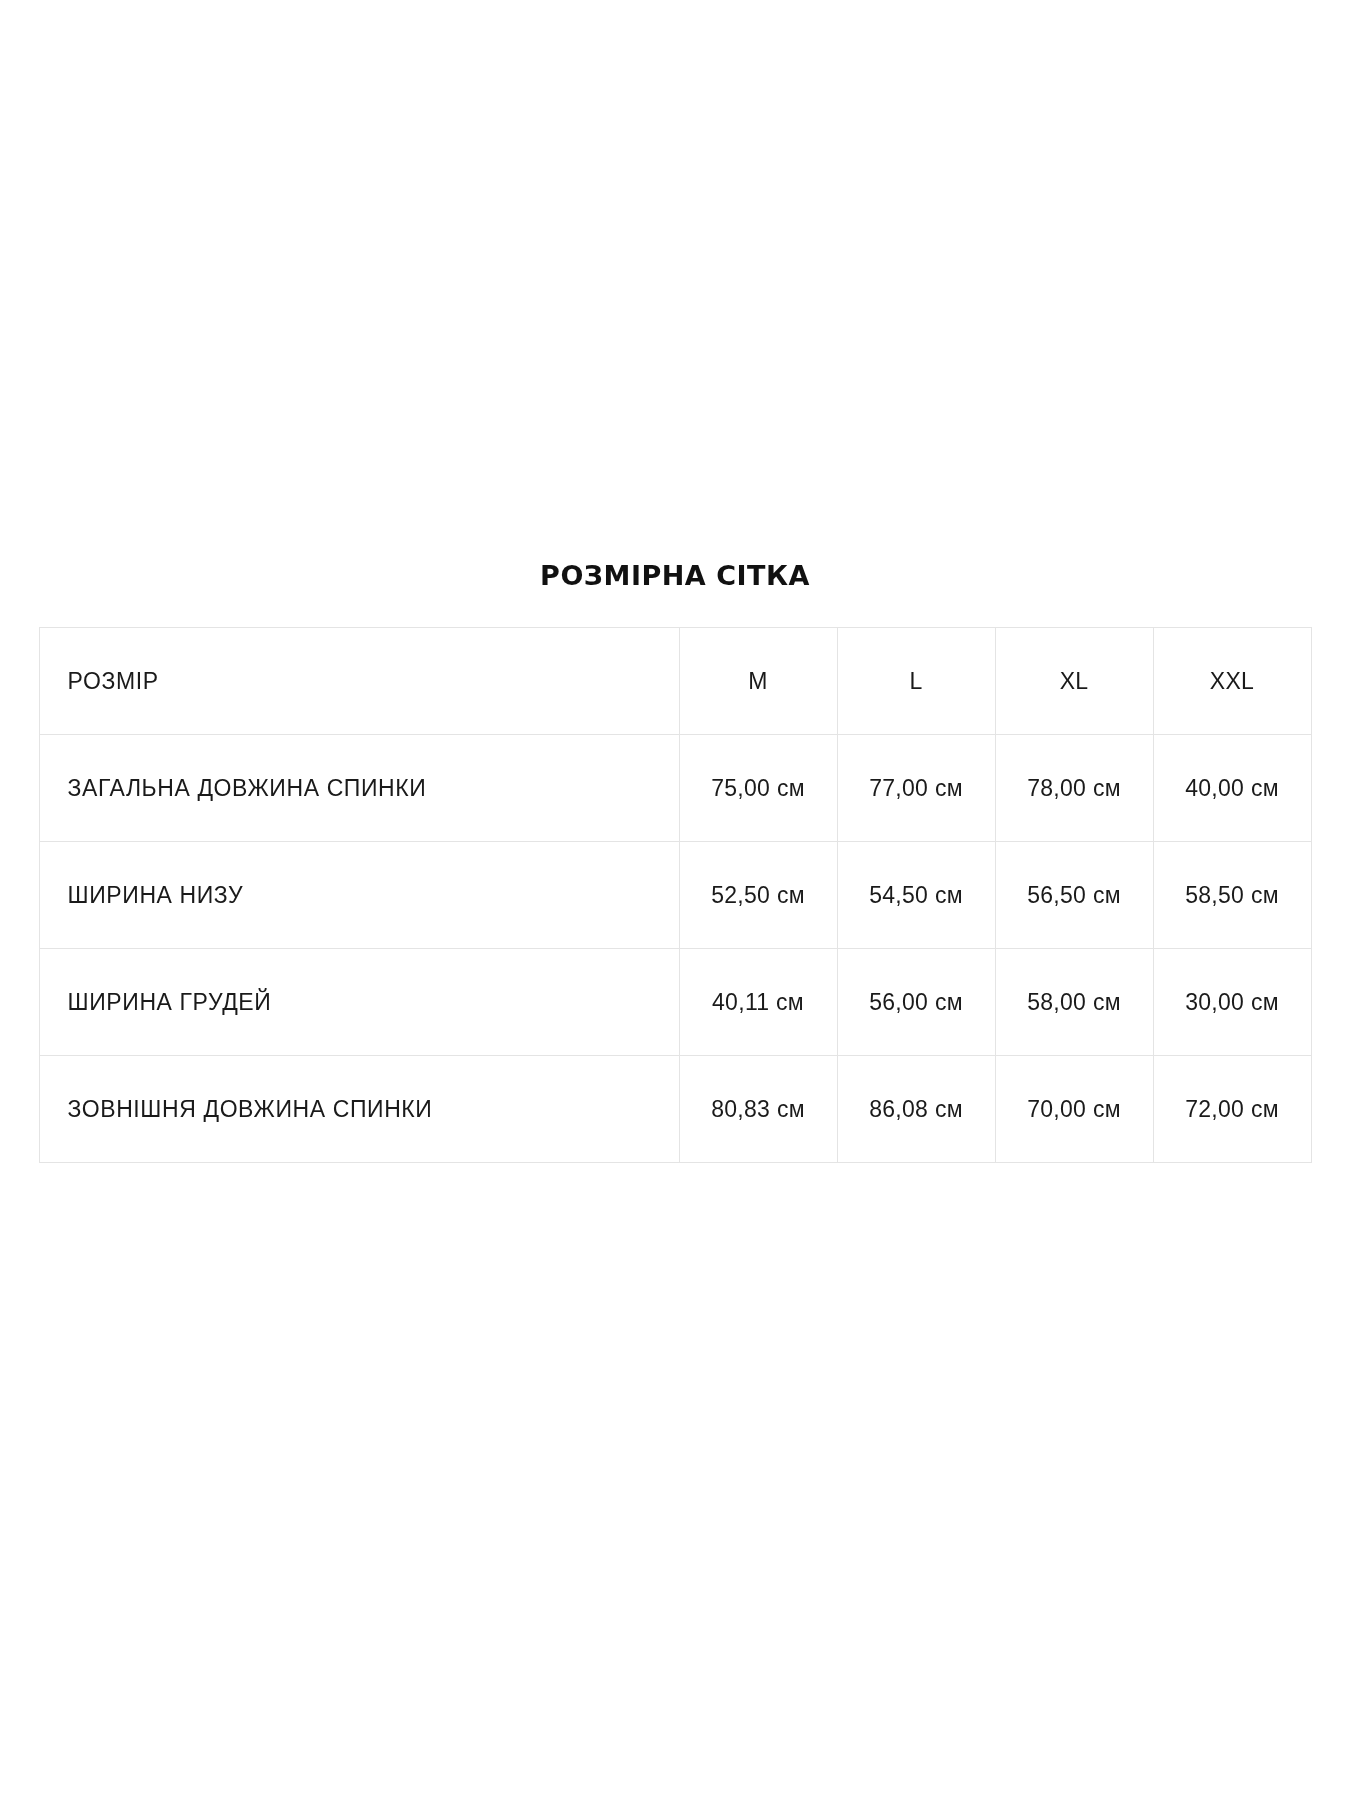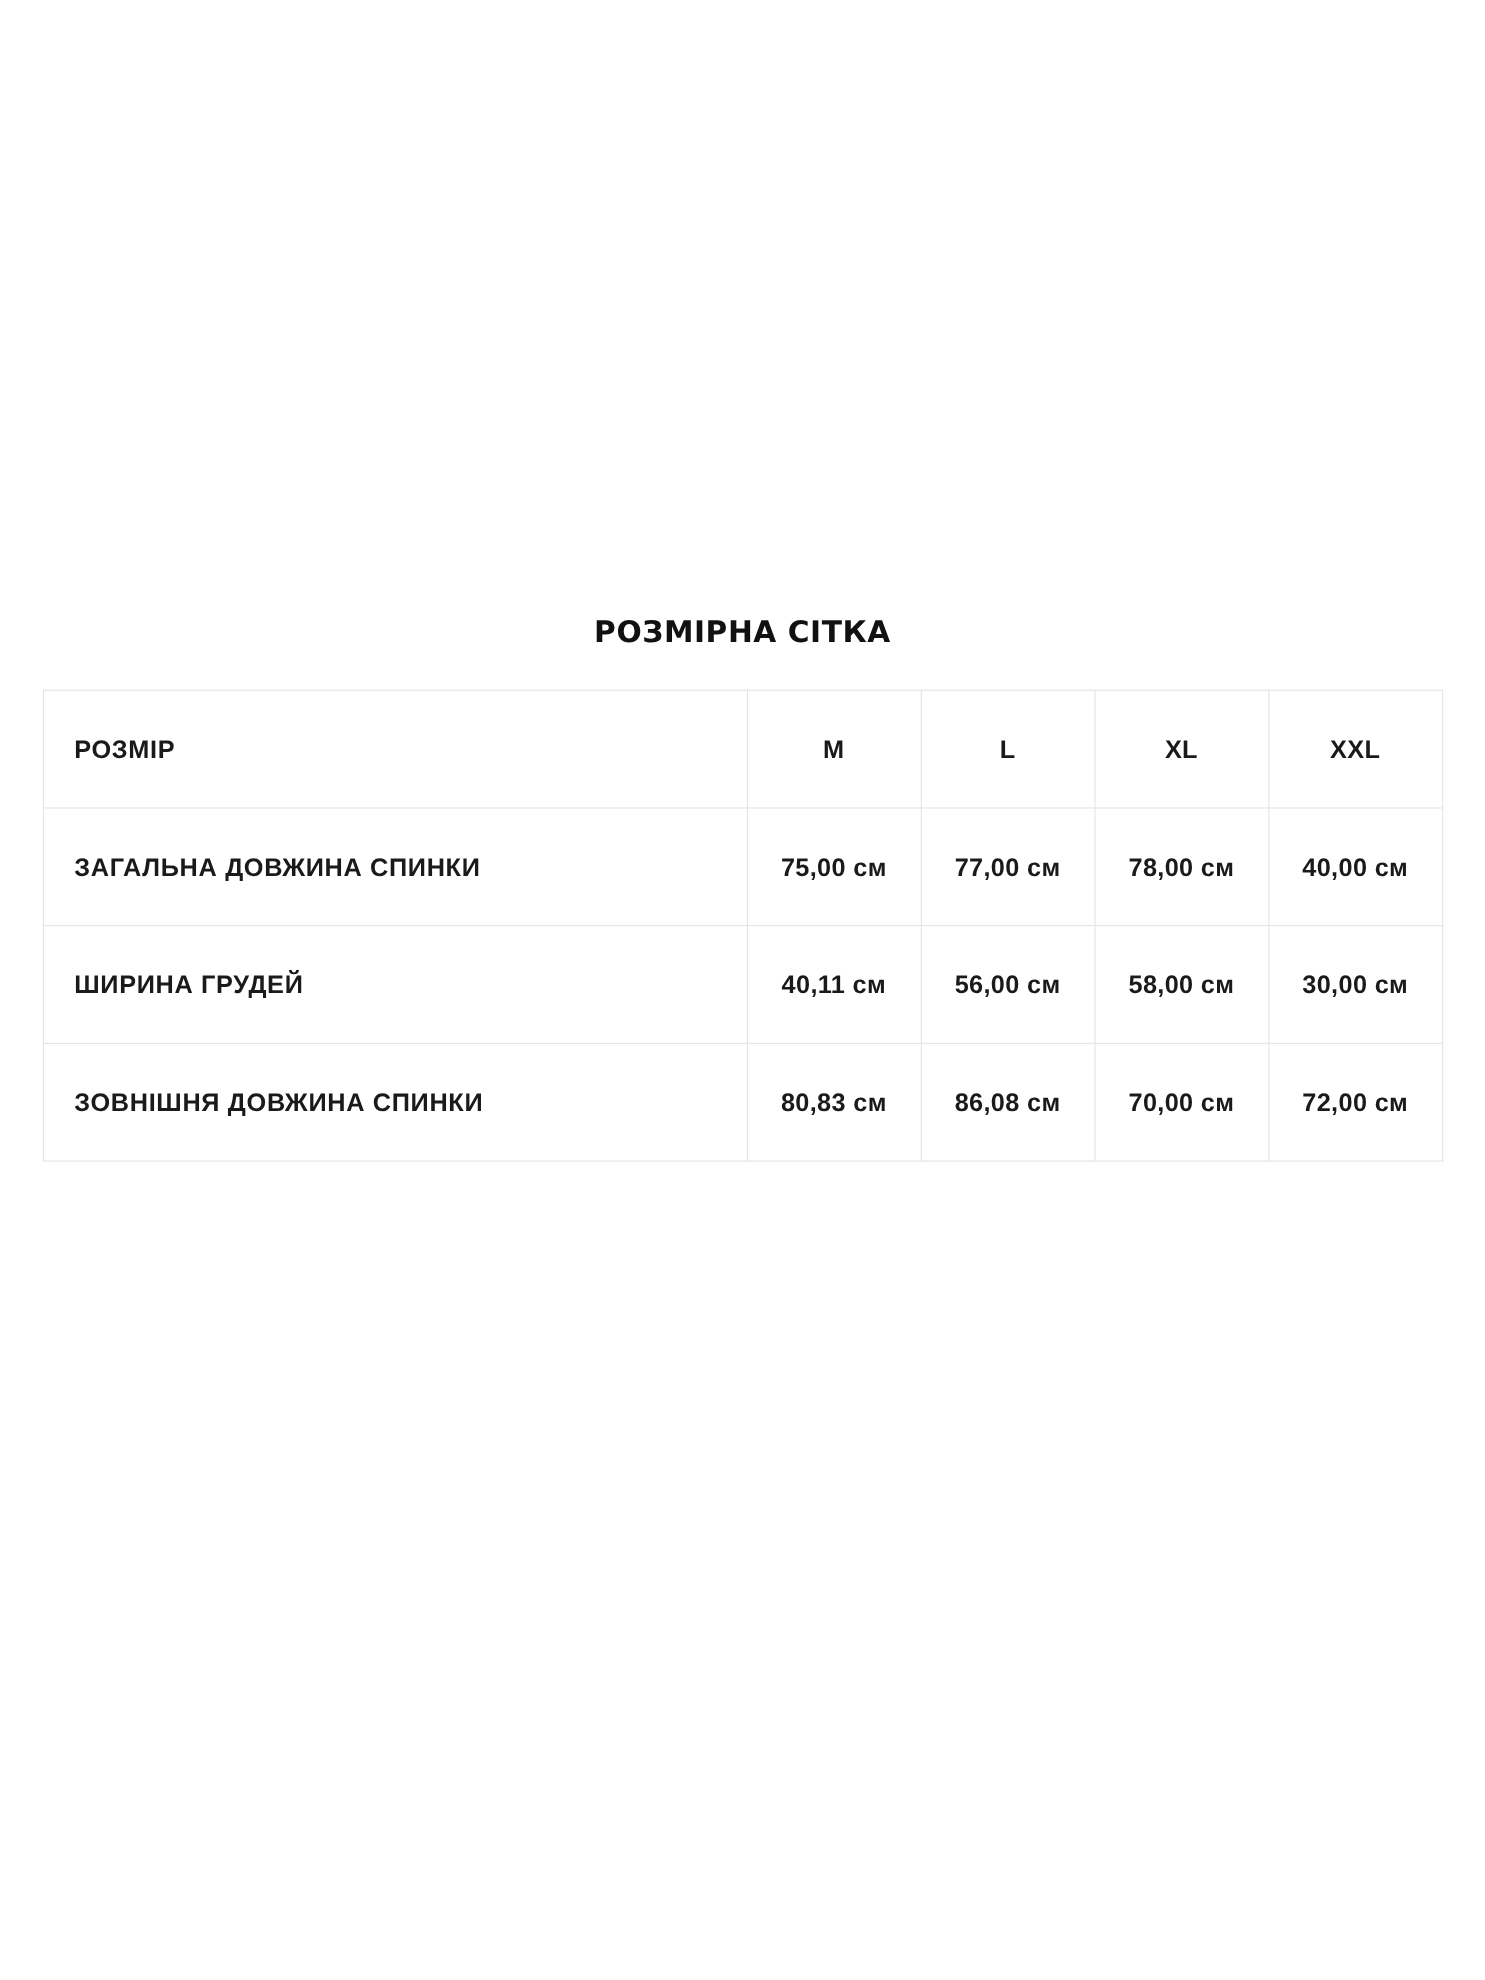--- a/index.html
+++ b/index.html
@@ -46,21 +46,21 @@
     width: 1230px;
     margin: 0 auto;
     table-layout: fixed;
   }
 
   table.size-table td,
   table.size-table th {
     border: 1px solid #e4e4e4;
     height: 104px;
     vertical-align: middle;
-    font-weight: bold;
+    font-weight: normal;
     font-size: 23px;
     color: #1a1a1a;
   }
 
   .col-label {
     width: 610px;
     text-align: left;
     padding-left: 28px;
     letter-spacing: 0.6px;
   }
@@ -100,20 +100,27 @@
       </thead>
       <tbody>
         <tr>
           <td class="col-label">ЗАГАЛЬНА ДОВЖИНА СПИНКИ</td>
           <td class="col-size">75,00 см</td>
           <td class="col-size">77,00 см</td>
           <td class="col-size">78,00 см</td>
           <td class="col-size">40,00 см</td>
         </tr>
         <tr>
+          <td class="col-label">ШИРИНА НИЗУ</td>
+          <td class="col-size">52,50 см</td>
+          <td class="col-size">54,50 см</td>
+          <td class="col-size">56,50 см</td>
+          <td class="col-size">58,50 см</td>
+        </tr>
+        <tr>
           <td class="col-label">ШИРИНА ГРУДЕЙ</td>
           <td class="col-size">40,11 см</td>
           <td class="col-size">56,00 см</td>
           <td class="col-size">58,00 см</td>
           <td class="col-size">30,00 см</td>
         </tr>
         <tr>
           <td class="col-label">ЗОВНІШНЯ ДОВЖИНА СПИНКИ</td>
           <td class="col-size">80,83 см</td>
           <td class="col-size">86,08 см</td>

